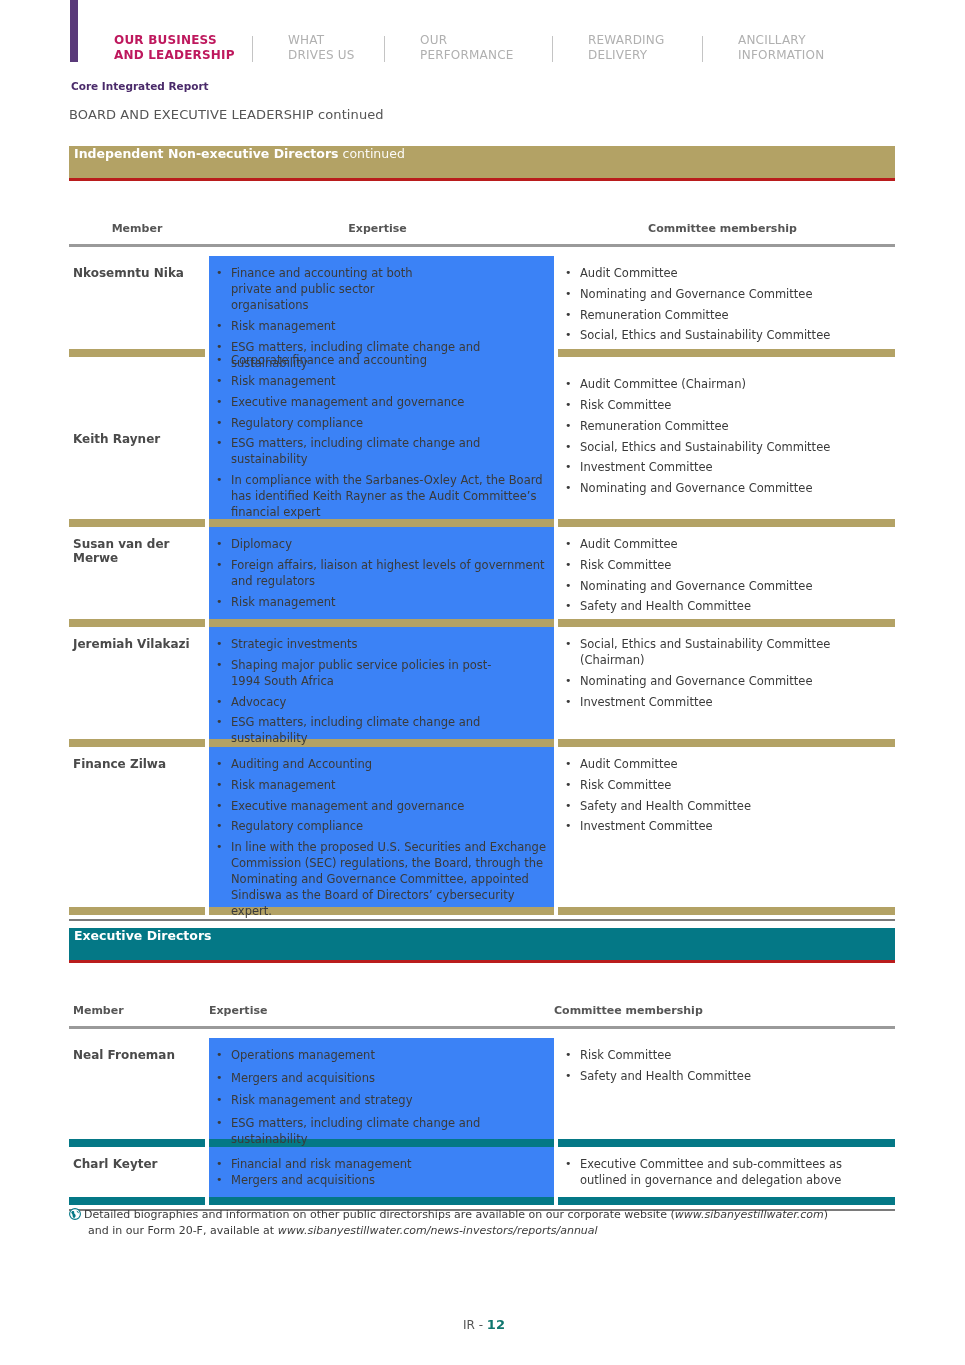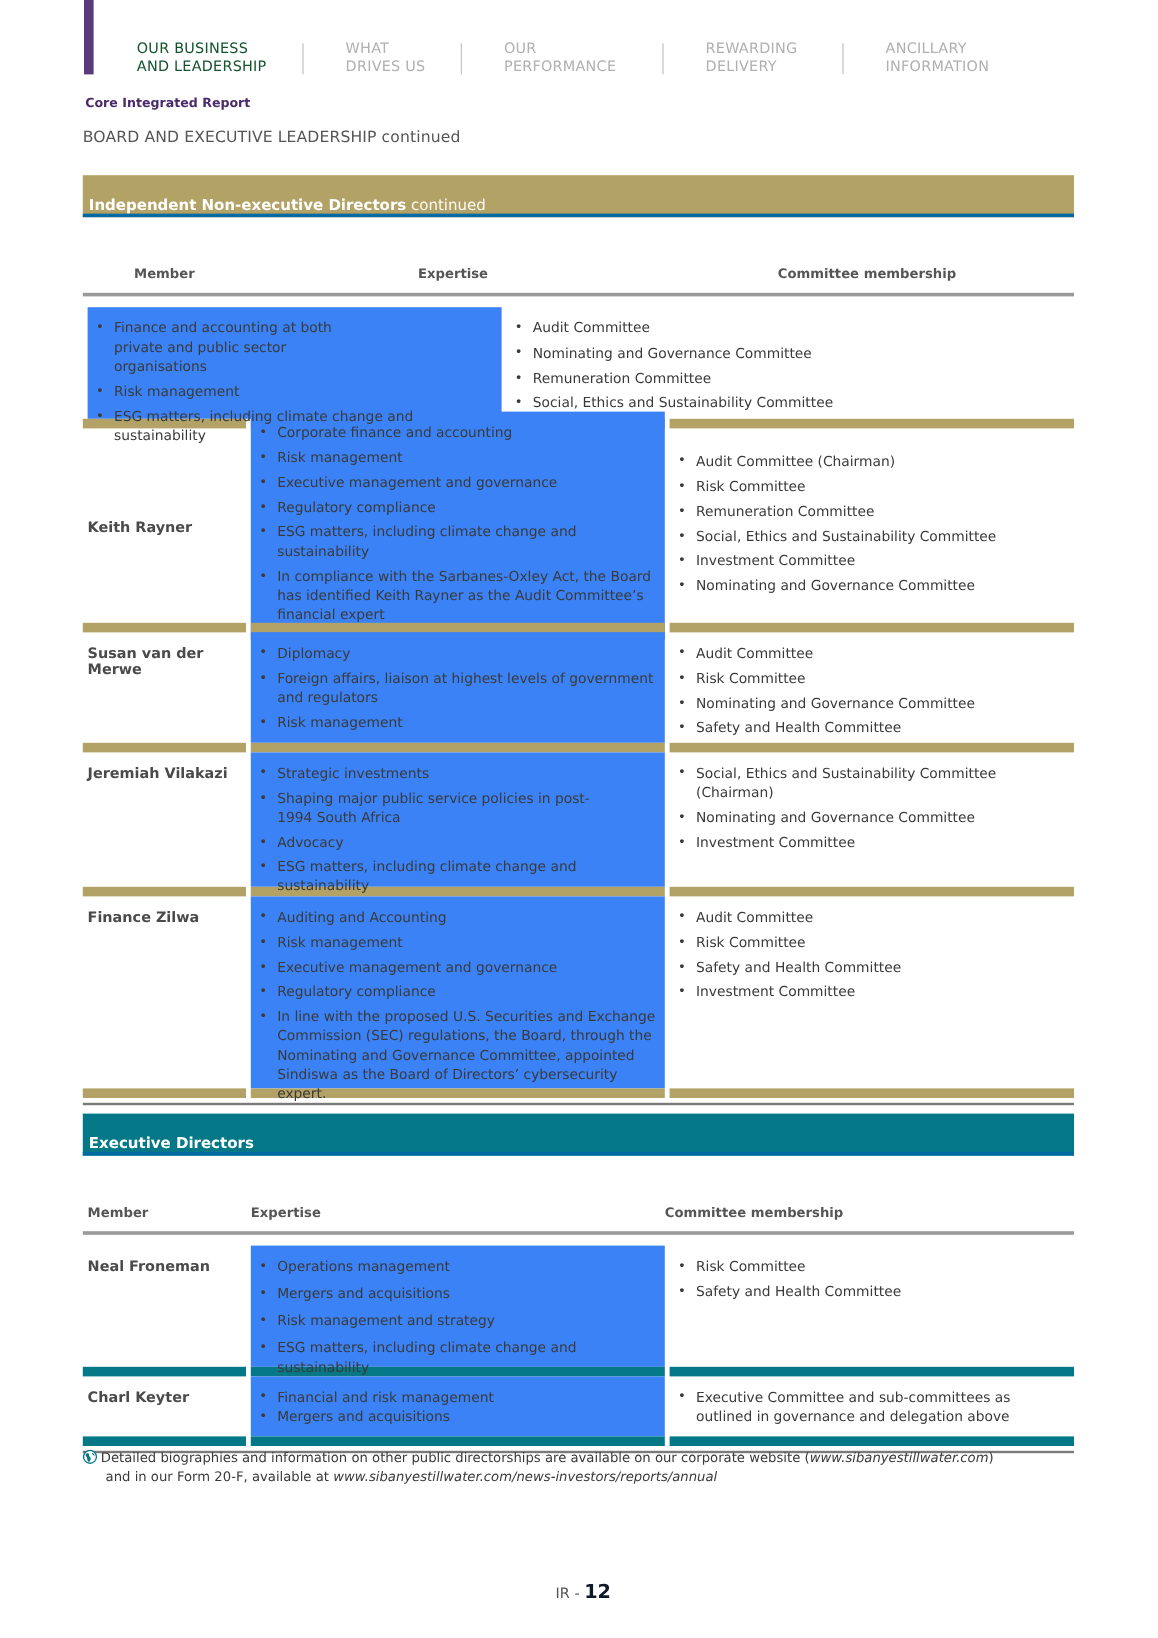--- a/index.html
+++ b/index.html
@@ -3,39 +3,39 @@
 <meta charset="utf-8">
 <style>
   * { box-sizing: border-box; margin: 0; padding: 0; }
   html, body { width: 965px; height: 1365px; background: #ffffff; }
   body { font-family: "DejaVu Sans", sans-serif; color: #3a3a3a; position: relative; overflow: hidden; }
 
   .accent-bar { position: absolute; left: 70px; top: 0; width: 8px; height: 62px; background: #5a3a7a; }
 
   .topnav { position: absolute; top: 33px; left: 114px; right: 0; height: 34px; display: flex; align-items: flex-start; }
   .nav-item { font-size: 12px; line-height: 15px; letter-spacing: 0.2px; color: #b0b0b0; text-transform: uppercase; }
-  .nav-item.active { color: #14532d; font-weight: normal; }
+  .nav-item.active { color: #be185d; font-weight: bold; }
   .nav-sep { width: 1px; height: 26px; background: #c4c4c4; margin-top: 3px; }
   .nav-item-1 { width: 138px; }
   .sep-1 { margin-right: 35px; }
   .nav-item-2 { width: 96px; }
   .sep-2 { margin-right: 35px; }
   .nav-item-3 { width: 132px; }
   .sep-3 { margin-right: 35px; }
   .nav-item-4 { width: 114px; }
   .sep-4 { margin-right: 35px; }
 
   .report-label { position: absolute; left: 71px; top: 80px; font-size: 10.5px; font-weight: bold; color: #4a2a6a; }
   .section-title { position: absolute; left: 69px; top: 107px; font-size: 13px; color: #555; letter-spacing: 0.1px; }
 
   .table { position: absolute; left: 69px; width: 826px; }
   .t1 { top: 146px; }
   .t2 { top: 928px; }
 
-  .band { height: 35px; display: flex; align-items: flex-end; padding-left: 5px; color: #fff; font-size: 12.5px; font-weight: bold; border-bottom: 3px solid #0369a1; }
+  .band { height: 35px; display: flex; align-items: flex-start; padding-left: 5px; color: #fff; font-size: 12.5px; font-weight: bold; border-bottom: 3px solid #b91c1c; }
   .band.gold { background: #b3a265; }
   .band.teal { background: #047886; }
   .band .cont { font-weight: normal; margin-left: 4px; opacity: 0.95; }
 
   .colhead { display: flex; height: 34px; align-items: center; font-size: 11px; font-weight: bold; color: #555; border-bottom: 3px solid #9a9a9a; margin-top: 32px; }
   .colhead .c1 { width: 136px; }
   .colhead .c2 { width: 345px; }
   .colhead .c3 { flex: 1; }
   .t1 .colhead .c1, .t1 .colhead .c2, .t1 .colhead .c3 { text-align: center; }
   .t1 .colhead .c1 { width: 136px; }
@@ -68,21 +68,21 @@
   .r-zilwa { height: 160px; }
   .r-frone { height: 101px; }
   .r-keyter { height: 50px; }
 
   .footnote { position: absolute; left: 69px; top: 1207px; font-size: 11px; line-height: 15.5px; color: #3a3a3a; }
   .footnote .line2 { padding-left: 19px; }
   .footnote i { font-style: italic; }
   .globe { display: inline-block; width: 12px; height: 12px; vertical-align: -2px; margin-right: 3px; }
 
   .pagenum { position: absolute; left: 463px; top: 1317px; font-size: 12px; color: #555; }
-  .pagenum .num { color: #0f172a; font-weight: bold; font-size: 16px; }
+  .pagenum .num { color: #0f766e; font-weight: bold; font-size: 13px; }
 </style>
 </head>
 <body>
 
 <div class="accent-bar"></div>
 
 <nav class="topnav">
   <div class="nav-item active nav-item-1">
     <div>OUR BUSINESS</div>
     <div>AND LEADERSHIP</div>
@@ -118,20 +118,21 @@
     <span class="cont">continued</span>
   </div>
   <div class="colhead">
     <div class="c1">Member</div>
     <div class="c2">Expertise</div>
     <div class="c3">Committee membership</div>
   </div>
   <div style="height:9px"></div>
 
   <div class="row r-nika">
+    <div class="cell-name">Nkosemntu Nika</div>
     <div class="cell-exp">
       <ul class="bl">
         <li style="width:240px">Finance and accounting at both private and public sector organisations</li>
         <li>Risk management</li>
         <li>ESG matters, including climate change and sustainability</li>
       </ul>
     </div>
     <div class="cell-com">
       <ul class="bl">
         <li>Audit Committee</li>

